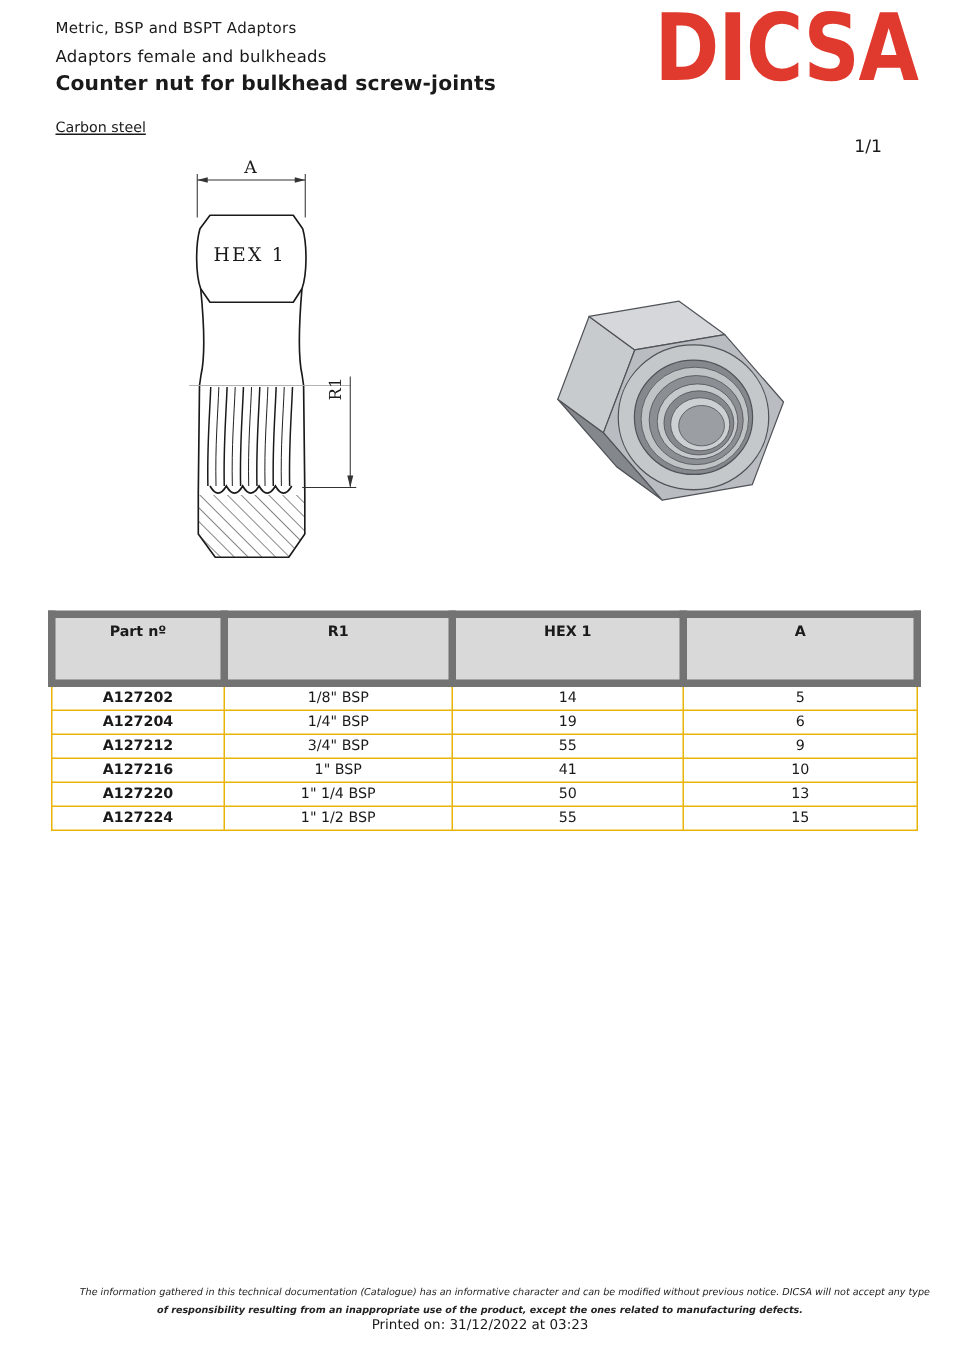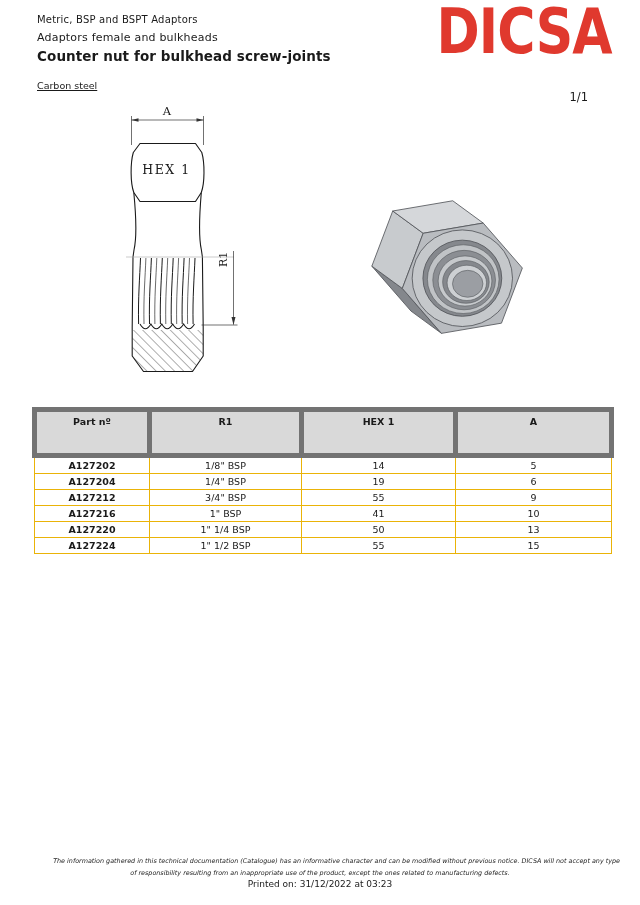--- a/index.html
+++ b/index.html
@@ -34,21 +34,21 @@
   }
   table.parts td{
     border:1px solid #eab308;height:15px;text-align:center;
     padding:0 2px;white-space:nowrap;
   }
   table.parts td.bold{font-weight:bold;}
 
   .disc{left:20px;width:600px;text-align:center;font-size:6.4px;
     font-style:italic;color:#222;line-height:7.2px;}
   .disc1{top:858px;text-align:right;}
-  .disc2{top:870px;}
+  .disc2{top:870px;font-weight:bold;}
   .printed{left:0;width:640px;top:879px;text-align:center;font-size:9px;}
 </style>
 </head>
 <body>
 
 <div class="abs meta1">Metric, BSP and BSPT Adaptors</div>
 <div class="abs meta2">Adaptors female and bulkheads</div>
 <div class="abs title">Counter nut for bulkhead screw-joints</div>
 <div class="abs logo" style="color: rgb(224, 57, 46);">DICSA</div>
 <div class="abs material">Carbon steel</div>

